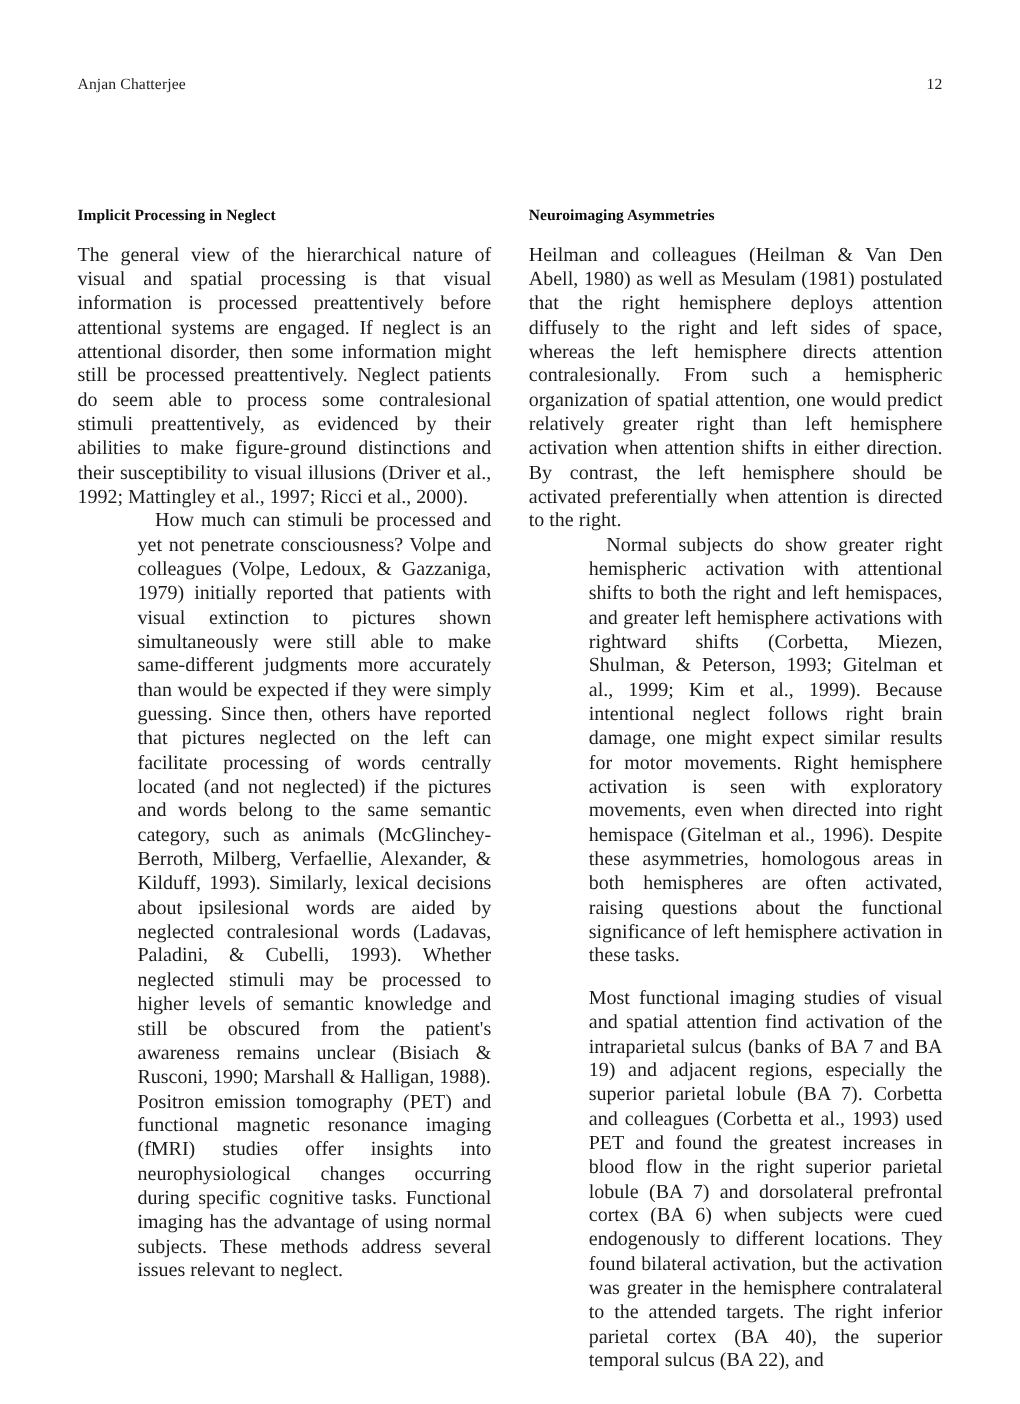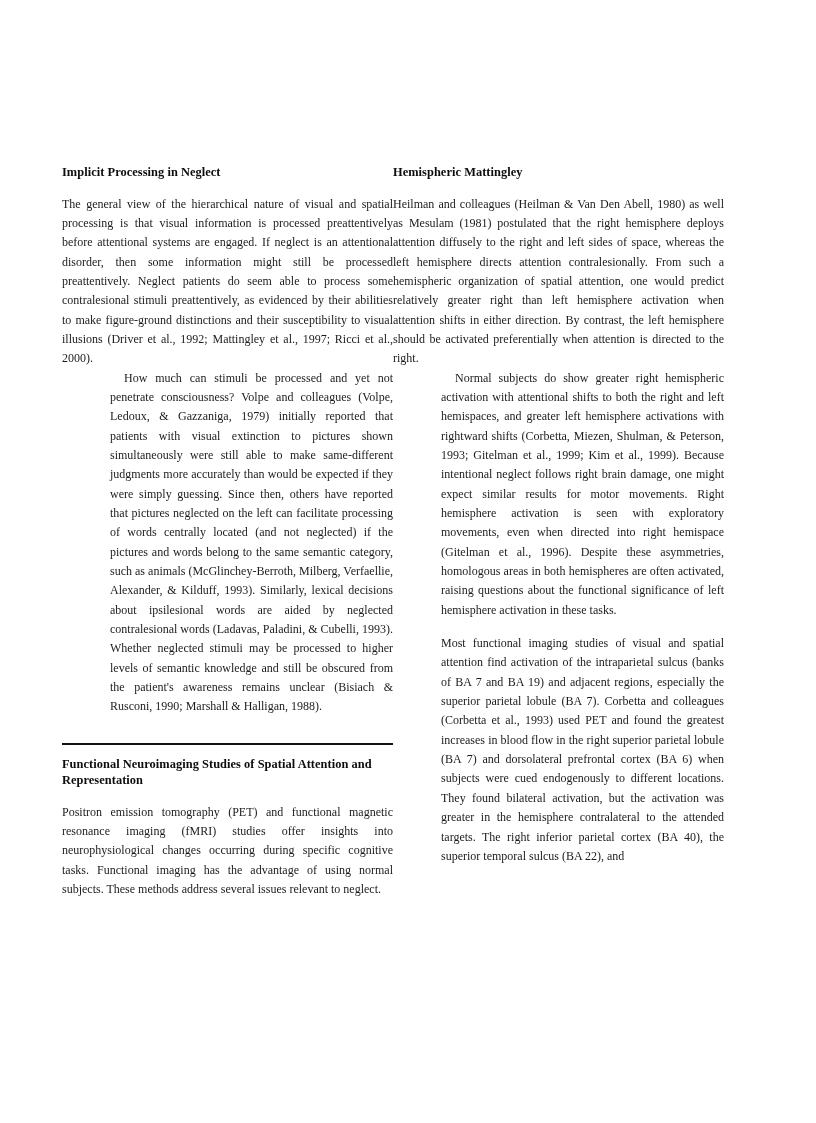--- a/index.html
+++ b/index.html
@@ -36,41 +36,42 @@
   }
   .running-head .author { white-space: nowrap; }
   .running-head .folio { white-space: nowrap; }
 
   .columns {
     position: absolute;
     left: 62px;
     top: 164px;
     width: 692px;
     display: flex;
+    gap: 30px;
   }
   .col {
     width: 331px;
     flex: 0 0 331px;
   }
 
   h2.section-head {
     font-size: 12.4px;
     font-weight: bold;
     line-height: 16.5px;
     margin: 0 0 14px 0;
     letter-spacing: 0.05px;
     color: #0d0d0d;
   }
   h2.section-head.rule-above {
     border-top: 2.2px solid #111111;
     padding-top: 11px;
     margin-top: 26px;
   }
   p.body {
-    font-size: 12px;
+    font-size: 16px;
     line-height: 19.35px;
     margin: 0 0 0 0;
     text-align: justify;
     text-justify: inter-word;
     color: #1b1b1b;
     hyphens: manual;
   }
   p.body + p.body {
     margin-top: 0;
     margin-left: 48px;
@@ -80,32 +81,35 @@
   }
   p.body.gap-after {
     margin-bottom: 14px;
   }
 </style>
 </head>
 <body>
 
 <div class="page">
 
+  <div class="running-head">
+    <span class="author">Anjan Chatterjee</span>
+    <span class="folio">12</span>
+  </div>
 
   <div class="columns">
 
     <div class="col">
       <h2 class="section-head">Implicit Processing in Neglect</h2>
       <p class="body">The general view of the hierarchical nature of visual and spatial processing is that visual information is processed preattentively before attentional systems are engaged. If neglect is an attentional disorder, then some information might still be processed preattentively. Neglect patients do seem able to process some contralesional stimuli preattentively, as evidenced by their abilities to make figure-ground distinctions and their susceptibility to visual illusions (Driver et al., 1992; Mattingley et al., 1997; Ricci et al., 2000).</p>
       <p class="body indent">How much can stimuli be processed and yet not penetrate consciousness? Volpe and colleagues (Volpe, Ledoux, &amp; Gazzaniga, 1979) initially reported that patients with visual extinction to pictures shown simultaneously were still able to make same-different judgments more accurately than would be expected if they were simply guessing. Since then, others have reported that pictures neglected on the left can facilitate processing of words centrally located (and not neglected) if the pictures and words belong to the same semantic category, such as animals (McGlinchey-Berroth, Milberg, Verfaellie, Alexander, &amp; Kilduff, 1993). Similarly, lexical decisions about ipsilesional words are aided by neglected contralesional words (Ladavas, Paladini, &amp; Cubelli, 1993). Whether neglected stimuli may be processed to higher levels of semantic knowledge and still be obscured from the patient's awareness remains unclear (Bisiach &amp; Rusconi, 1990; Marshall &amp; Halligan, 1988).</p>
-      <h2 class="section-head rule-above">Functional Neuroimaging Studies of Spatial Attention and Representation</h2>
       <p class="body">Positron emission tomography (PET) and functional magnetic resonance imaging (fMRI) studies offer insights into neurophysiological changes occurring during specific cognitive tasks. Functional imaging has the advantage of using normal subjects. These methods address several issues relevant to neglect.</p>
     </div>
 
     <div class="col">
-      <h2 class="section-head">Hemispheric Mattingley</h2>
+      <h2 class="section-head">Neuroimaging Asymmetries</h2>
       <p class="body">Heilman and colleagues (Heilman &amp; Van Den Abell, 1980) as well as Mesulam (1981) postulated that the right hemisphere deploys attention diffusely to the right and left sides of space, whereas the left hemisphere directs attention contralesionally. From such a hemispheric organization of spatial attention, one would predict relatively greater right than left hemisphere activation when attention shifts in either direction. By contrast, the left hemisphere should be activated preferentially when attention is directed to the right.</p>
       <p class="body indent gap-after">Normal subjects do show greater right hemispheric activation with attentional shifts to both the right and left hemispaces, and greater left hemisphere activations with rightward shifts (Corbetta, Miezen, Shulman, &amp; Peterson, 1993; Gitelman et al., 1999; Kim et al., 1999). Because intentional neglect follows right brain damage, one might expect similar results for motor movements. Right hemisphere activation is seen with exploratory movements, even when directed into right hemispace (Gitelman et al., 1996). Despite these asymmetries, homologous areas in both hemispheres are often activated, raising questions about the functional significance of left hemisphere activation in these tasks.</p>
       <p class="body">Most functional imaging studies of visual and spatial attention find activation of the intraparietal sulcus (banks of BA 7 and BA 19) and adjacent regions, especially the superior parietal lobule (BA 7). Corbetta and colleagues (Corbetta et al., 1993) used PET and found the greatest increases in blood flow in the right superior parietal lobule (BA 7) and dorsolateral prefrontal cortex (BA 6) when subjects were cued endogenously to different locations. They found bilateral activation, but the activation was greater in the hemisphere contralateral to the attended targets. The right inferior parietal cortex (BA 40), the superior temporal sulcus (BA 22), and</p>
     </div>
 
   </div>
 </div>
 
 </body></html>

